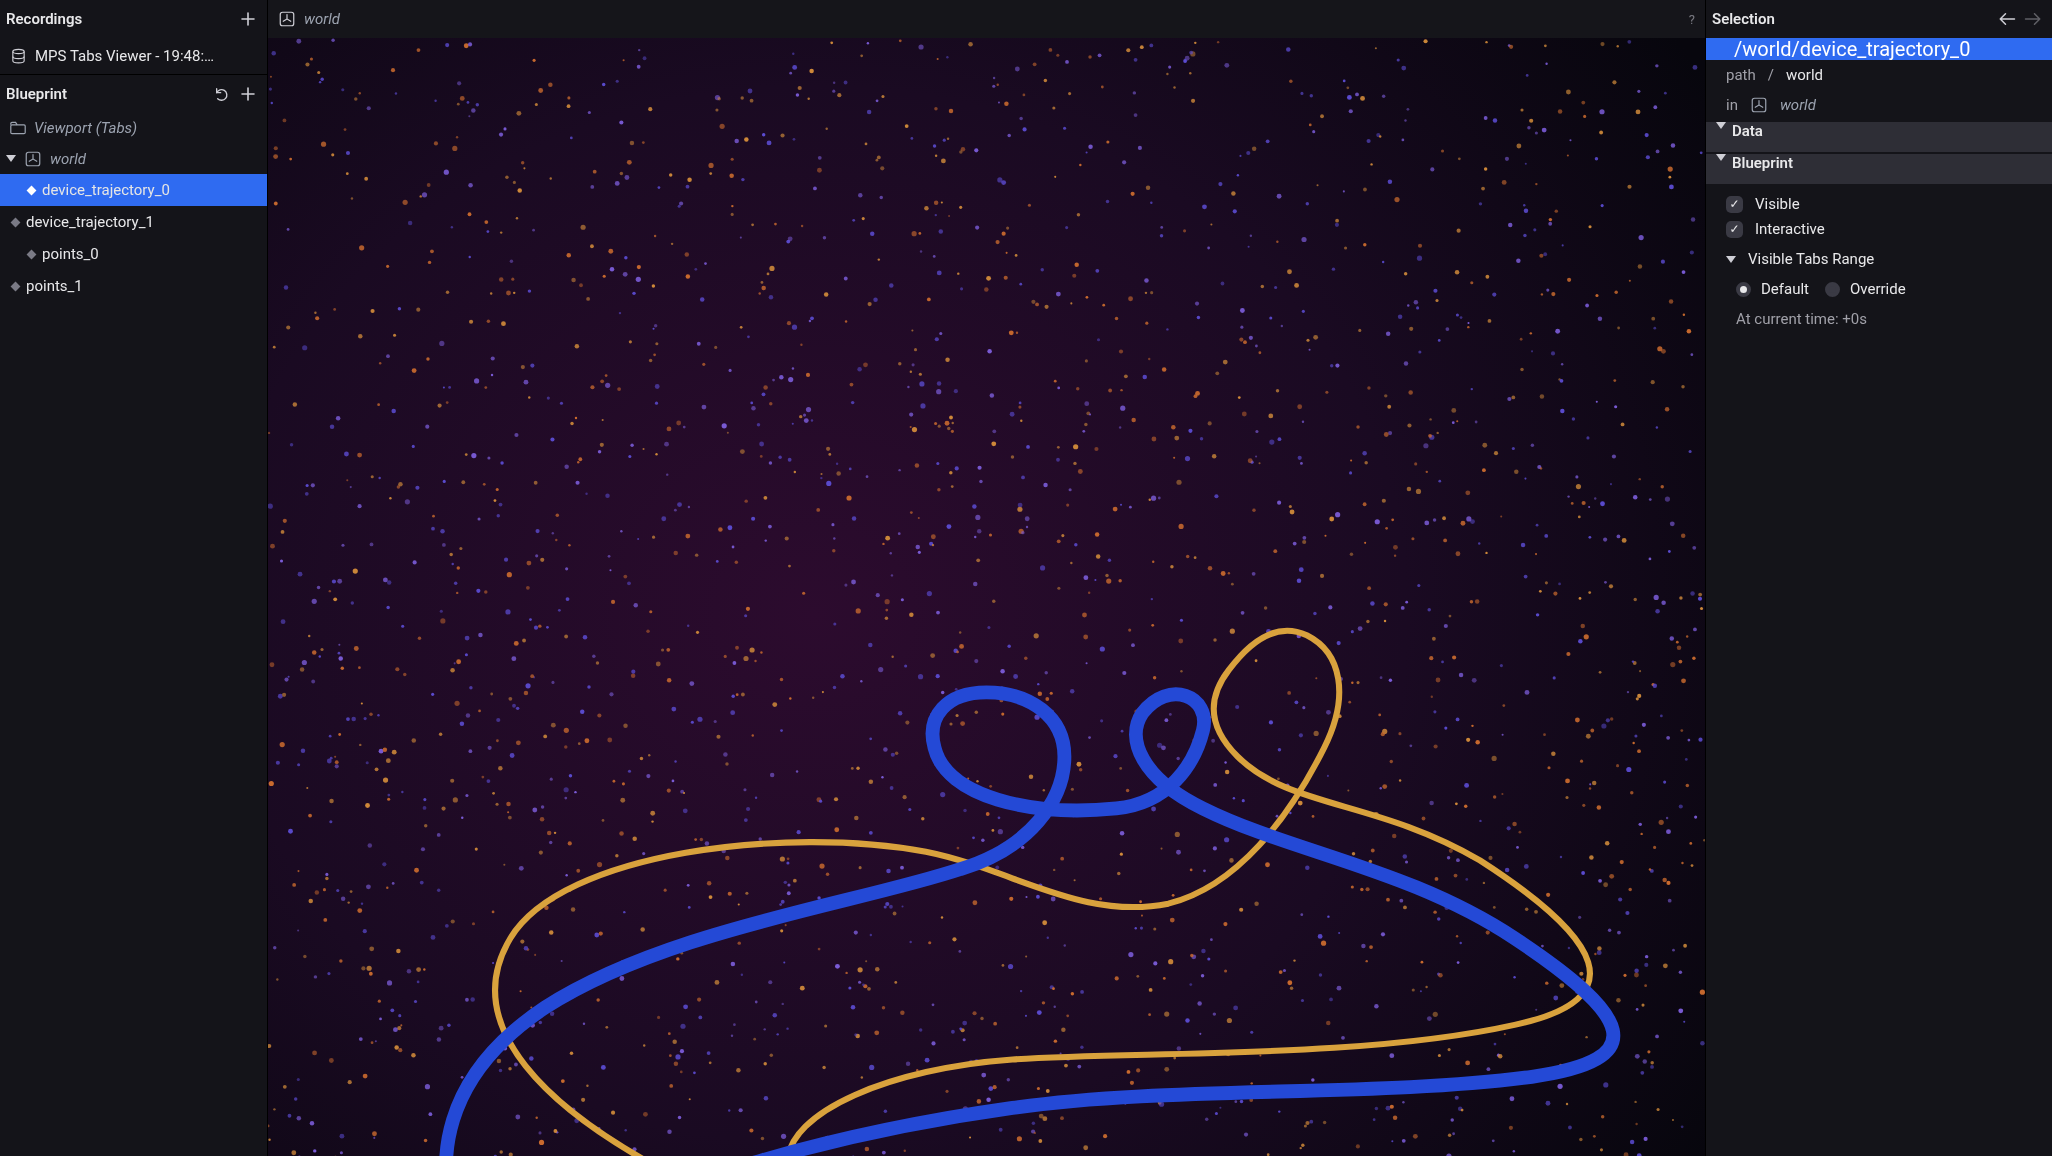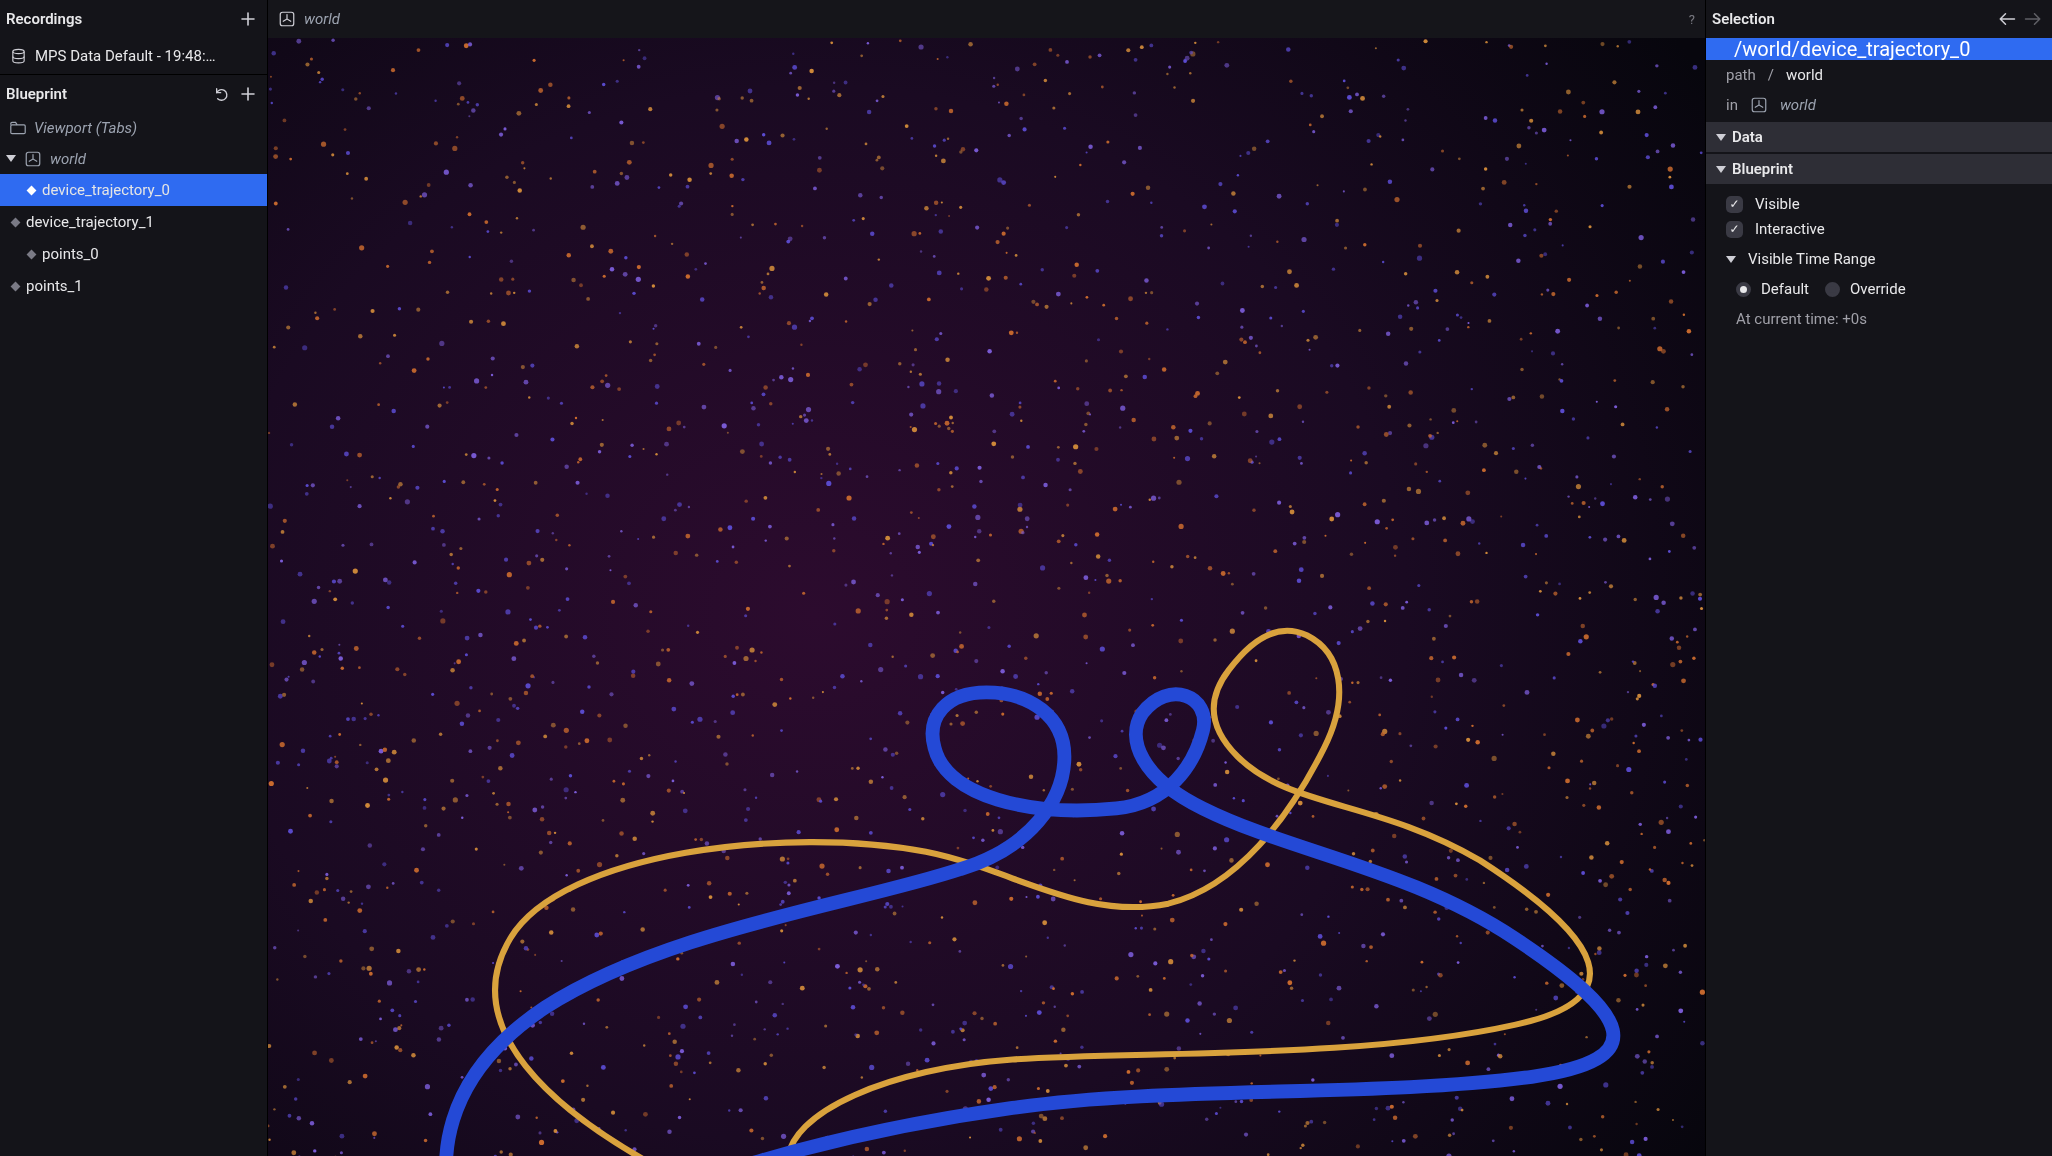--- a/index.html
+++ b/index.html
@@ -31,21 +31,21 @@
   .hdr .spacer{flex:1;}
   .iconbtn{width:26px;height:26px;display:inline-flex;align-items:center;justify-content:center;border-radius:4px;color:#cfcfd6;cursor:pointer;}
   .row{display:flex;align-items:center;height:var(--row-h);padding:0 10px;gap:8px;font-size:15px;}
   .treeitem{display:flex;align-items:center;height:32px;padding-left:12px;gap:7px;cursor:pointer;font-size:15px;}
   .treeitem.selected{background:var(--accent-bright);color:#e5e5e5;}
   .italic{font-style:italic;color:var(--italic);}
   .dim{color:var(--text-dim);}
   .dimmer{color:var(--text-dimmer);}
   .mono{font-family:ui-monospace,Menlo,Consolas,monospace;}
   
-  .section{display:flex;align-items:center;height:30px;background:var(--section-bg);padding:0 10px;gap:6px;font-weight:600;cursor:pointer;margin-top:2px;}
+  .section{display:flex;height:30px;background:var(--section-bg);padding:0 10px;gap:6px;font-weight:600;cursor:pointer;margin-top:2px;}
   .kv{display:flex;align-items:center;height:30px;padding:0 20px;gap:12px;font-size:15px;}
   .kv .k{min-width:96px;color:#e0e0e4;}
   .kv .v{color:var(--text-dim);}
   
   .chk{width:17px;height:17px;border-radius:5px;background:#3a3a44;display:inline-flex;align-items:center;justify-content:center;flex:0 0 auto;}
   .radio{width:15px;height:15px;border-radius:50%;border:4px solid #3a3a44;background:#3a3a44;display:inline-block;flex:0 0 auto;}
   .radio.on{background:#e8e8ea;}
   
   .tabbar{height:38px;display:flex;align-items:center;padding:0 10px;gap:8px;background:#15151a;}
   .viewport{flex:1;position:relative;overflow:hidden;}
@@ -72,21 +72,21 @@
             <path d="M8 2v12M2 8h12" stroke="#cfcfd6" stroke-width="1.6" stroke-linecap="round"></path>
           </svg>
       </span>
     </div>
     <div class="recordingrow">
       <svg width="17" height="17" viewBox="0 0 24 24">
         <ellipse cx="12" cy="5" rx="8" ry="3" fill="none" stroke="#cfcfd6" stroke-width="1.6"></ellipse>
         <path d="M4 5v7c0 1.7 3.6 3 8 3s8-1.3 8-3V5" fill="none" stroke="#cfcfd6" stroke-width="1.6"></path>
         <path d="M4 12v6c0 1.7 3.6 3 8 3s8-1.3 8-3v-6" fill="none" stroke="#cfcfd6" stroke-width="1.6"></path>
       </svg>
-      <span style="white-space:nowrap;overflow:hidden;text-overflow:ellipsis;">MPS Data Default - 19:48:…</span>
+      <span style="white-space:nowrap;overflow:hidden;text-overflow:ellipsis;">MPS Tabs Viewer - 19:48:…</span>
     </div>
 
     <div class="hdr" style="border-top:1px solid #000;">
       <span>Blueprint</span>
       <span class="spacer"></span>
       <span class="iconbtn">
         <svg width="16" height="16" viewBox="0 0 24 24">
             <path d="M4 10a8 8 0 1 1 1.5 9" fill="none" stroke="#cfcfd6" stroke-width="2" stroke-linecap="round"></path>
             <path d="M4 4v6h6" fill="none" stroke="#cfcfd6" stroke-width="2" stroke-linecap="round"></path>
           </svg>
@@ -2726,21 +2726,21 @@
       <span>Visible</span>
     </div>
     <div class="kv">
       <span class="chk">
           <span style="font-size:12px;color:#e8e8ea;">✓</span>
         </span>
       <span>Interactive</span>
     </div>
     <div class="kv">
       <span class="tri"></span>
-      <span>Visible Time Range</span>
+      <span>Visible Tabs Range</span>
     </div>
     <div class="kv" style="padding-left:30px;gap:10px;">
       <span class="radio on"></span>
       <span>Default</span>
       <span class="radio" style="margin-left:6px;"></span>
       <span>Override</span>
     </div>
     <div class="kv" style="padding-left:30px;">
       <span class="dim">At current time: +0s</span>
     </div>

